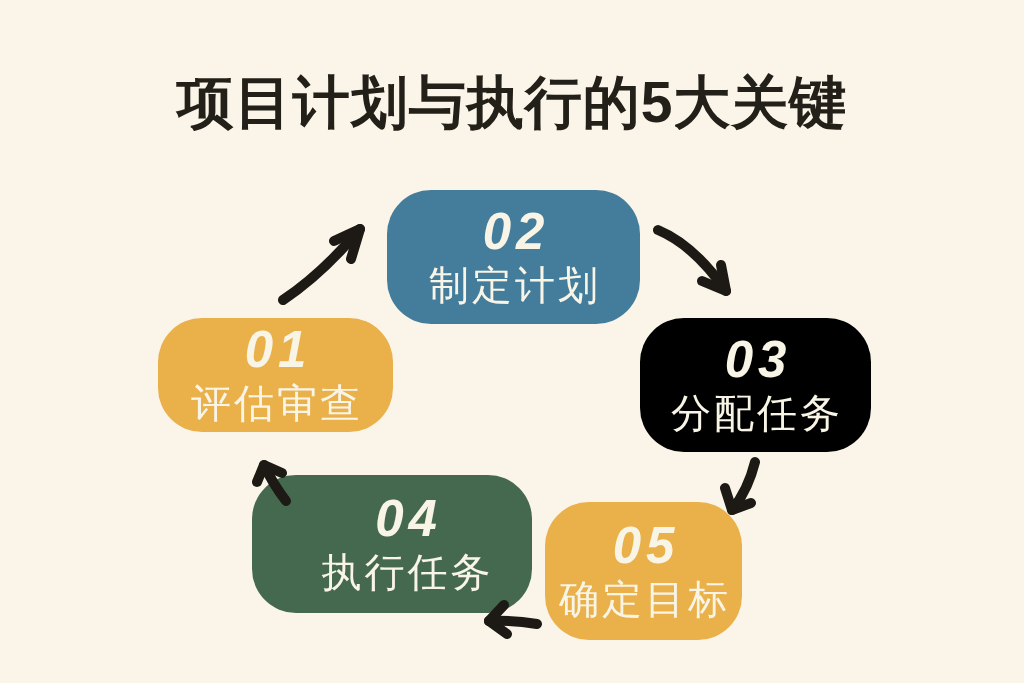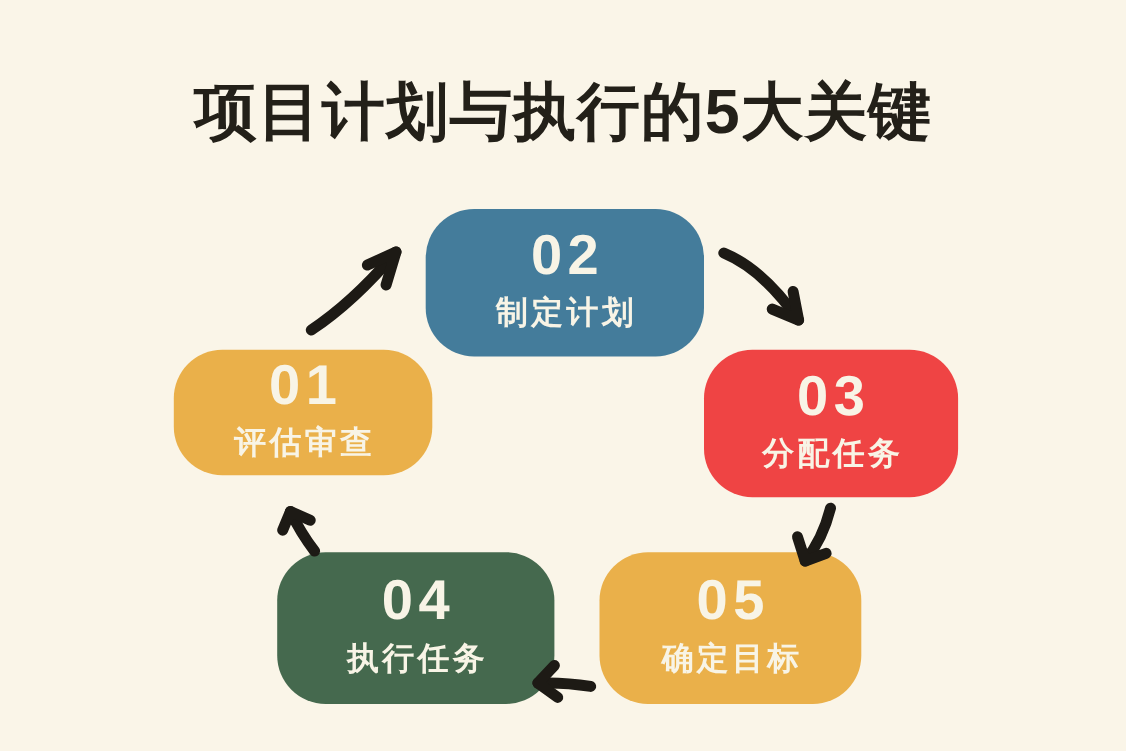--- a/index.html
+++ b/index.html
@@ -33,34 +33,35 @@
     align-items: center;
     justify-content: center;
     text-align: center;
   }
   .step-number {
     font-size: 51px;
     font-weight: 800;
     line-height: 56px;
     letter-spacing: 5px;
     text-indent: 5px;
+    font-style: italic;
   }
   .step-label {
-    font-size: 29px;
-    font-weight: 700;
+    font-size: 40px;
+    font-weight: 400;
     line-height: 50px;
     letter-spacing: 3px;
     text-indent: 3px;
   }
   
   .pos-01 { left: 158px; top: 318px; width: 235px; height: 114px; }
   .pos-02 { left: 387px; top: 190px; width: 253px; height: 134px; }
   .pos-03 { left: 640px; top: 318px; width: 231px; height: 134px; }
-  .pos-04 { left: 252px; top: 502px; width: 252px; height: 138px; }
-  .pos-05 { left: 545px; top: 502px; width: 238px; height: 138px; }
+  .pos-04 { left: 252px; top: 475px; width: 252px; height: 138px; padding-left: 28px; }
+  .pos-05 { left: 545px; top: 502px; width: 197px; height: 138px; }
   .arrows-svg {
     position: absolute;
     left: 0;
     top: 0;
     width: 1024px;
     height: 683px;
     pointer-events: none;
   }
 </style>
 </head>
@@ -75,21 +76,21 @@
   <div class="step-box pos-01" style="background-color: rgb(234, 176, 74); color: rgb(248, 244, 230);">
     <div class="step-number">01</div>
     <div class="step-label">评估审查</div>
   </div>
 
   <div class="step-box pos-02" style="background-color: rgb(68, 124, 155); color: rgb(248, 244, 230);">
     <div class="step-number">02</div>
     <div class="step-label">制定计划</div>
   </div>
 
-  <div class="step-box pos-03" style="background-color: #ef4444; color: rgb(248, 244, 230);">
+  <div class="step-box pos-03" style="background-color: #000000; color: rgb(248, 244, 230);">
     <div class="step-number">03</div>
     <div class="step-label">分配任务</div>
   </div>
 
   <div class="step-box pos-04" style="background-color: rgb(69, 105, 78); color: rgb(248, 244, 230);">
     <div class="step-number">04</div>
     <div class="step-label">执行任务</div>
   </div>
 
   <div class="step-box pos-05" style="background-color: rgb(234, 176, 74); color: rgb(248, 244, 230);">

